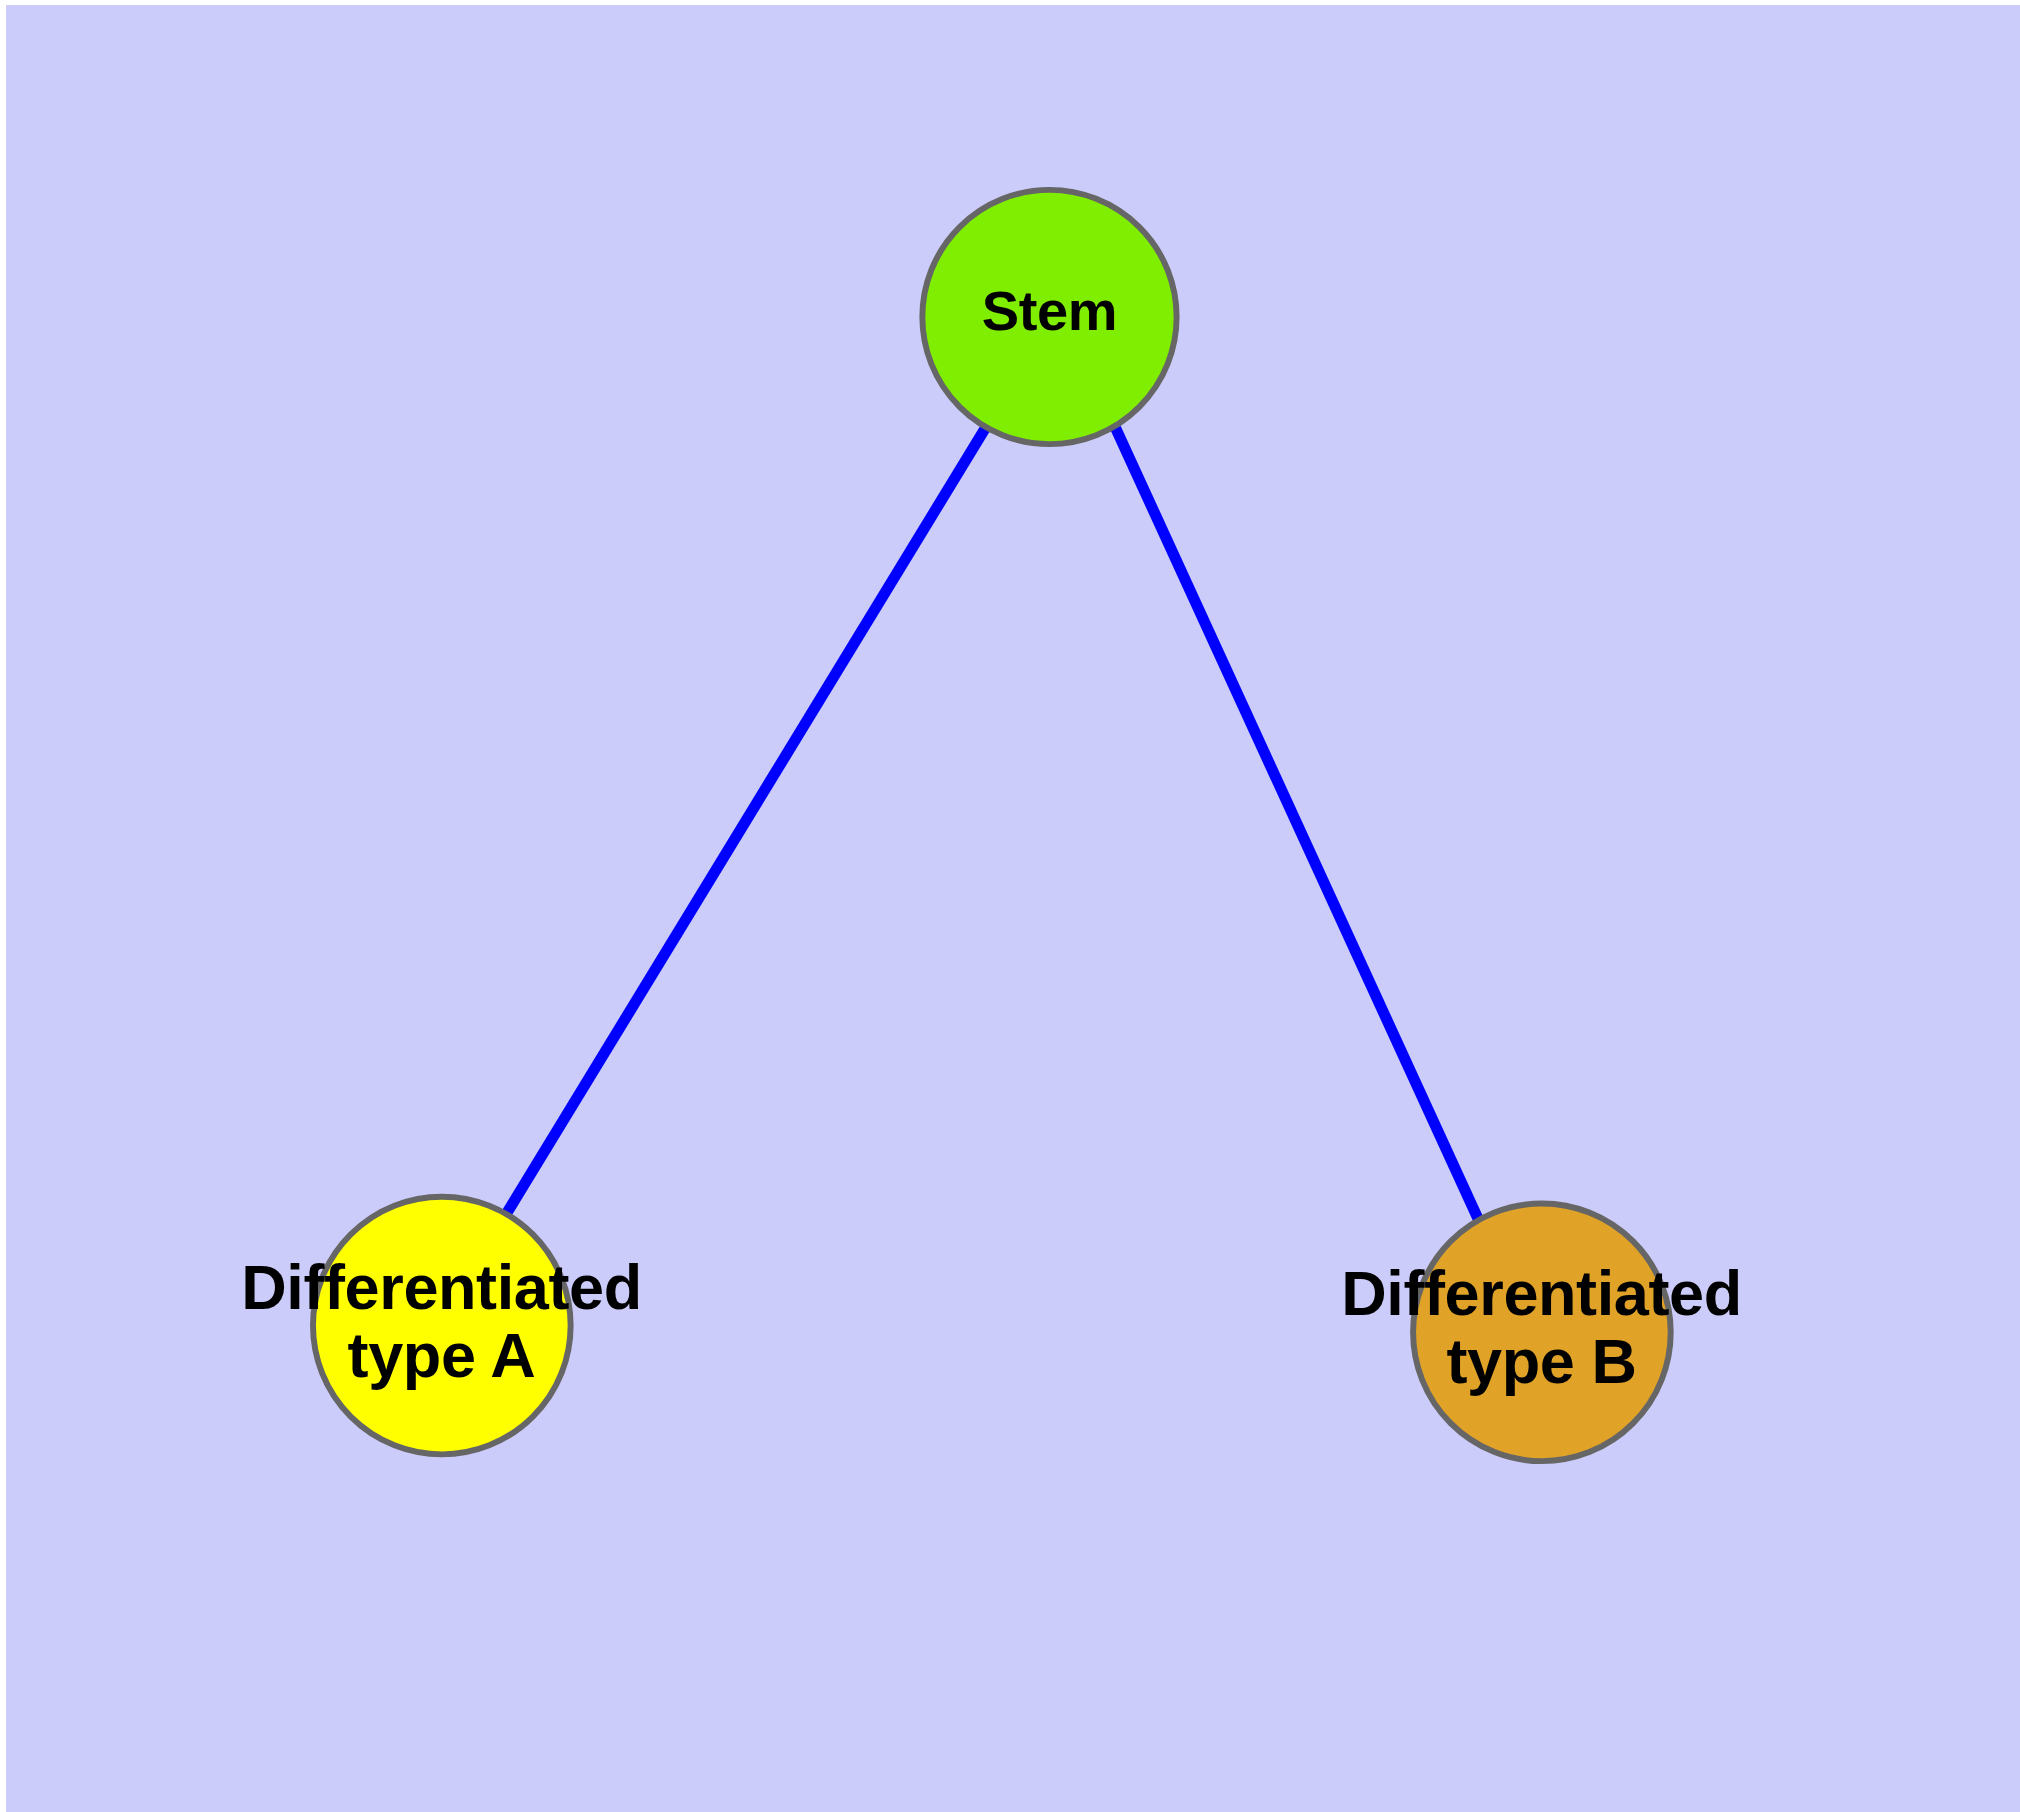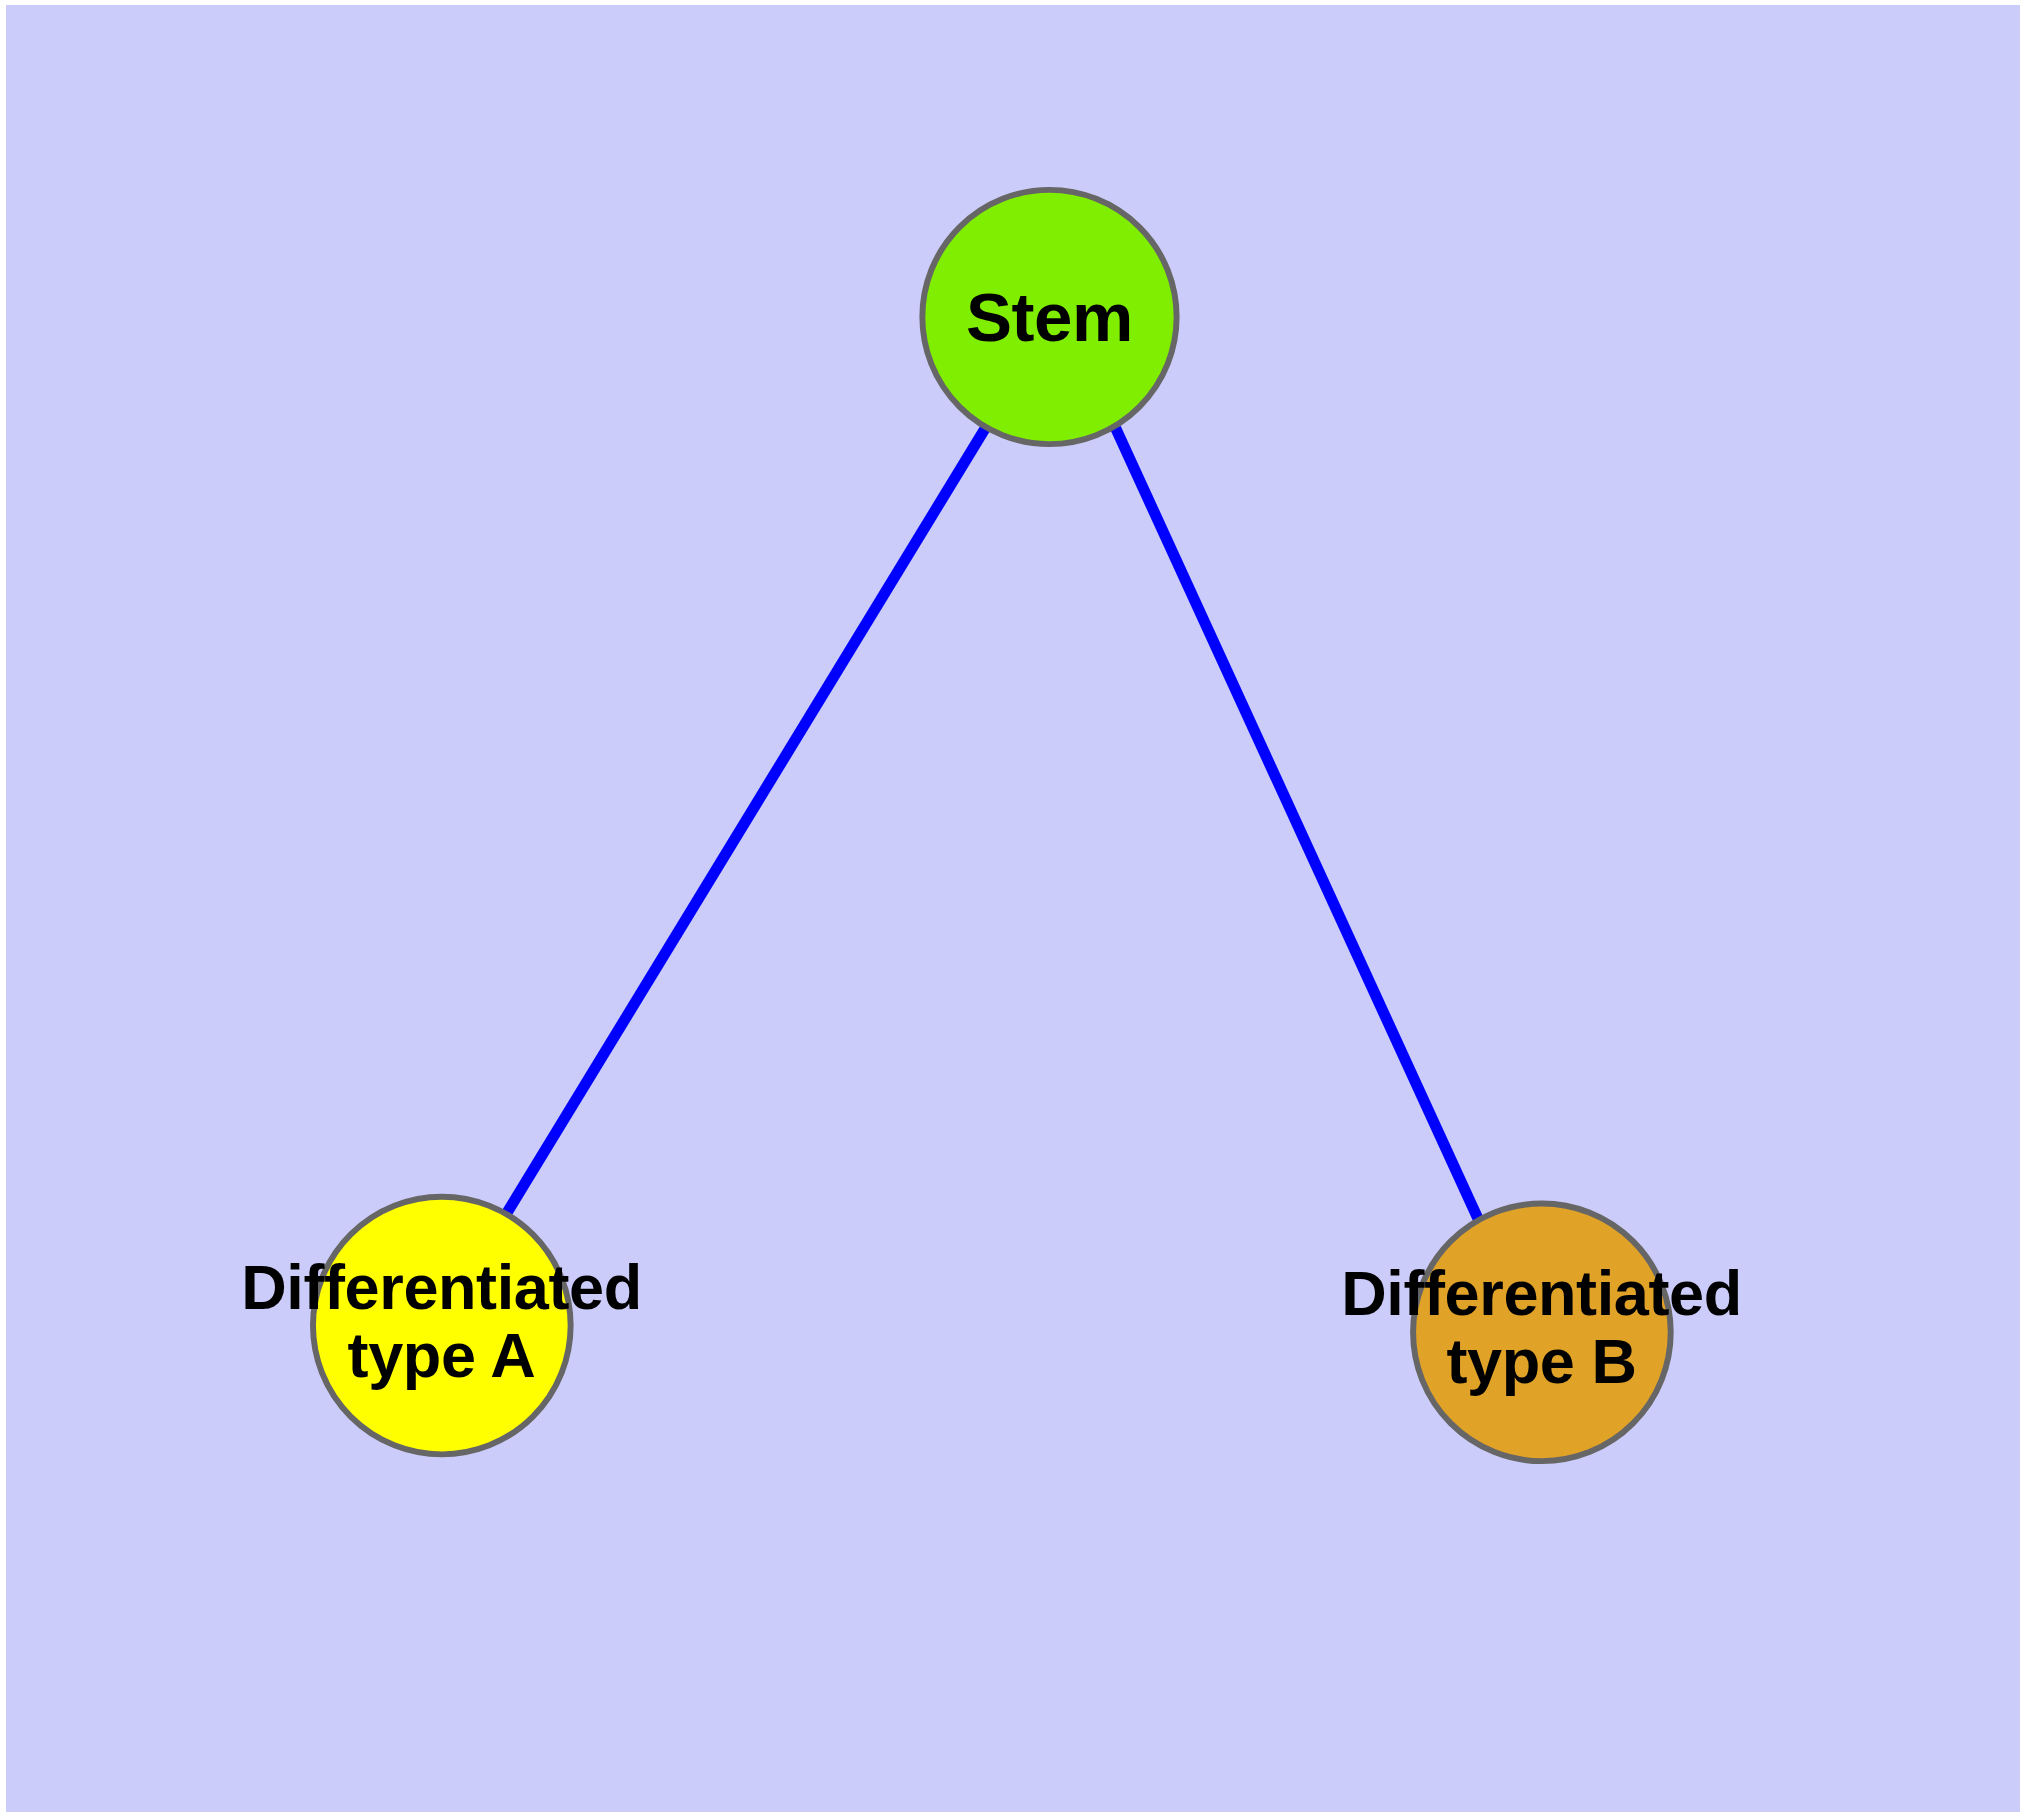--- a/index.html
+++ b/index.html
@@ -35,21 +35,21 @@
     position: absolute;
     text-align: center;
     font-weight: bold;
     color: #000000;
     white-space: pre;
     line-height: 1.08;
     letter-spacing: -0.4px;
     pointer-events: none;
   }
   #label-stem {
-    font-size: 69px;
+    font-size: 56px;
     left: 795px;
     top: 281px;
     width: 509px;
   }
   #label-diff-a {
     font-size: 63px;
     left: 187px;
     top: 1253px;
     width: 509px;
   }

